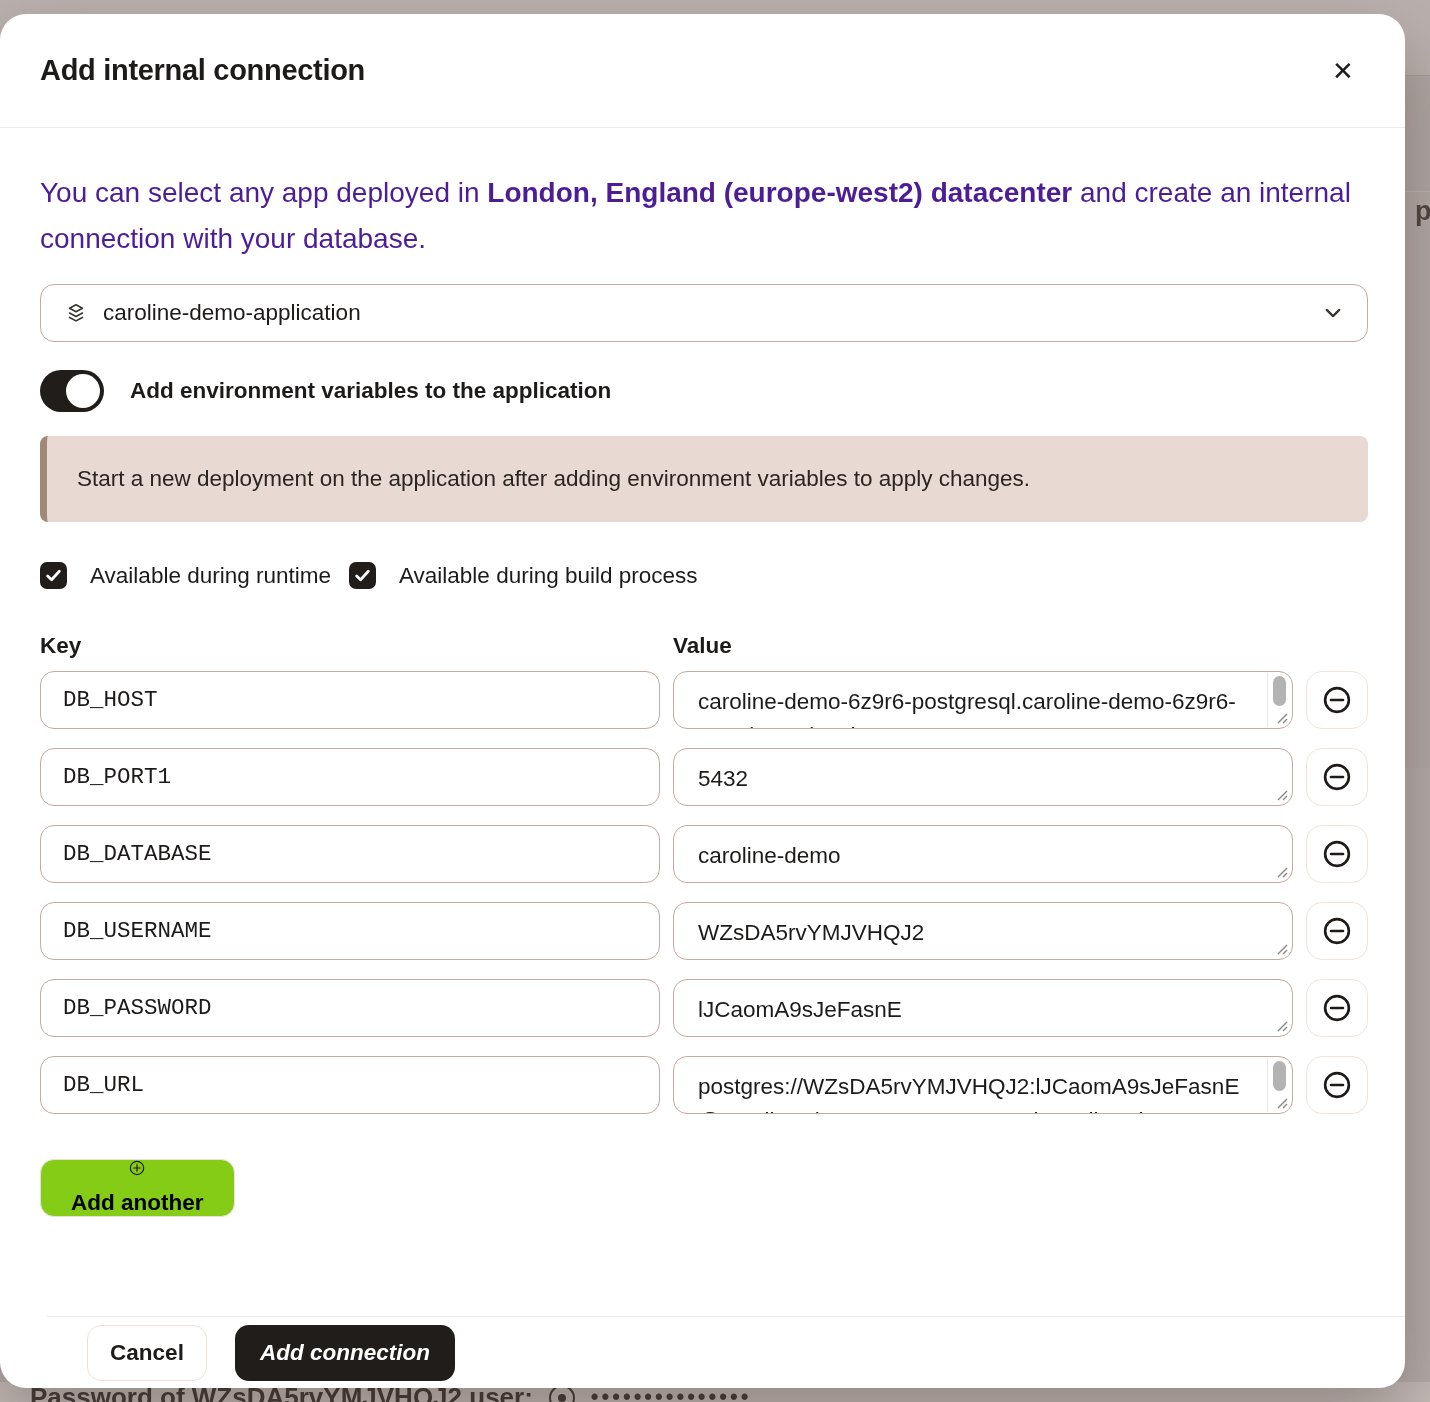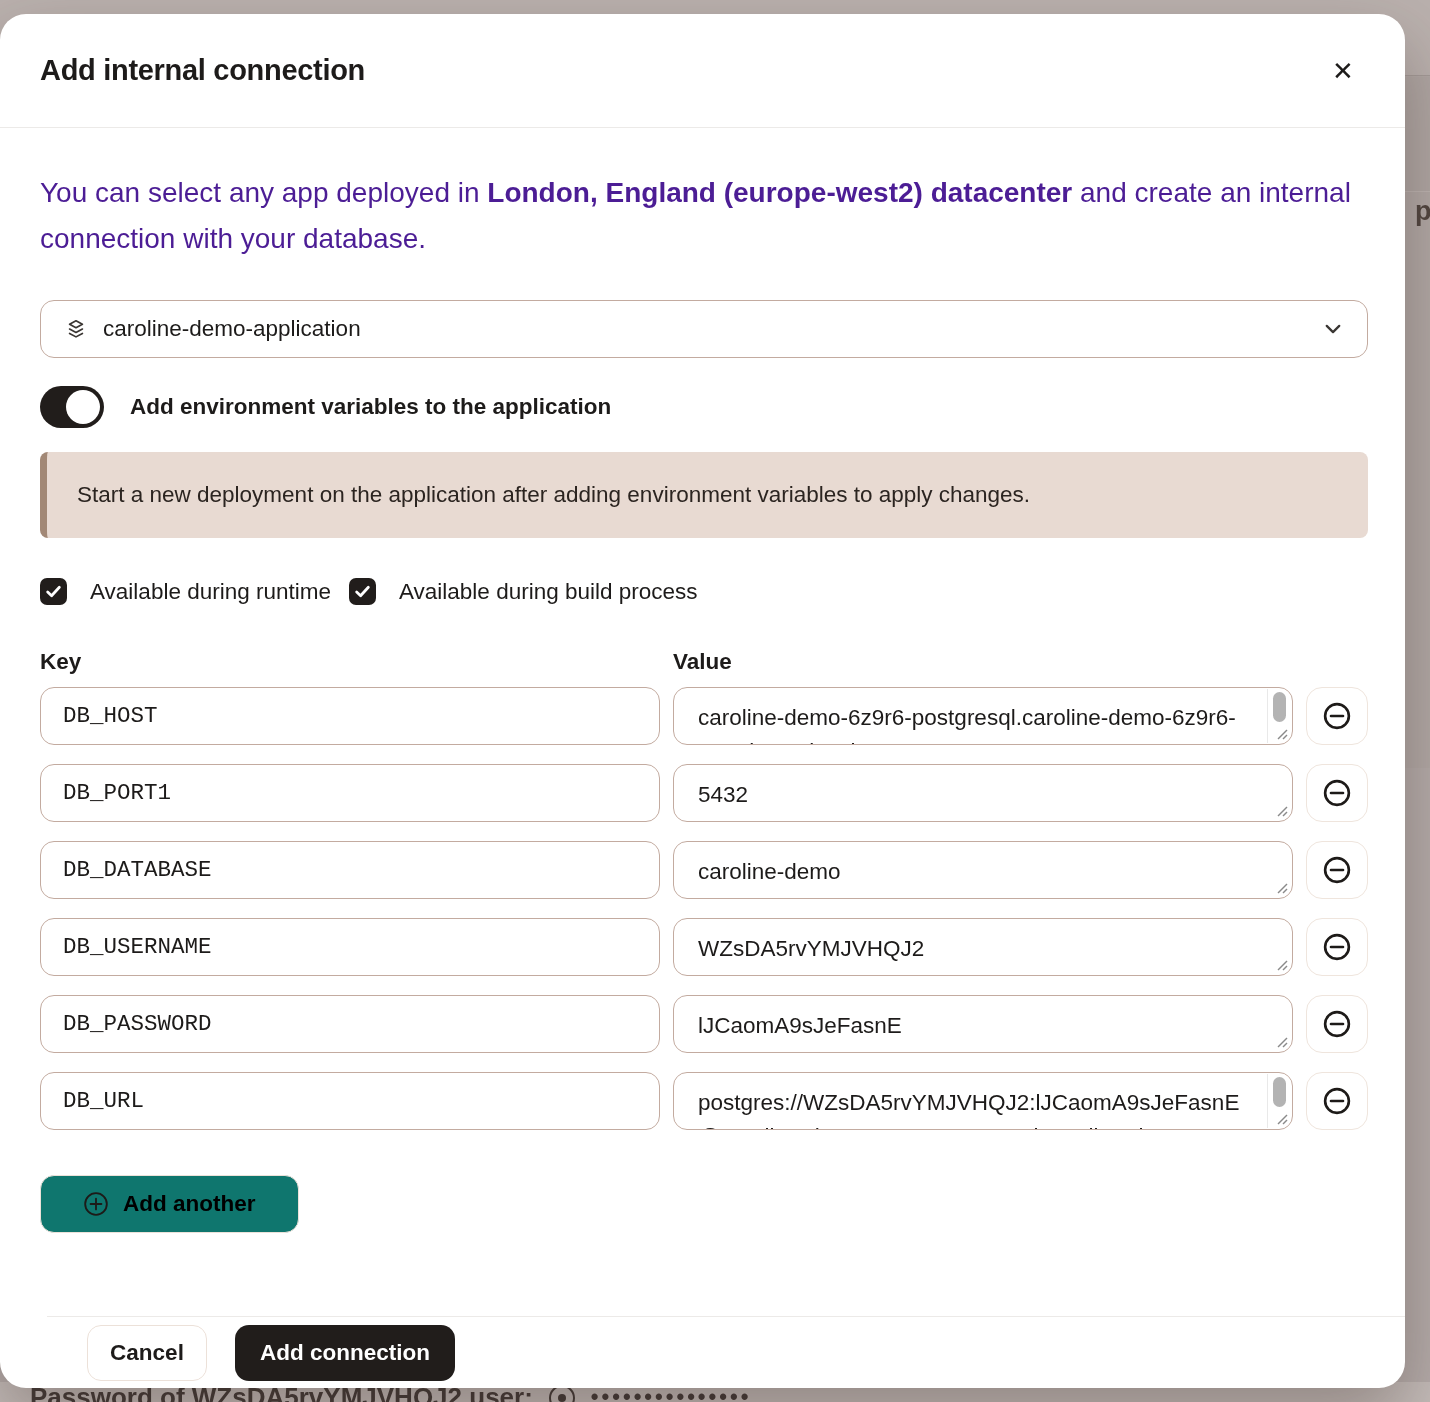--- a/index.html
+++ b/index.html
@@ -29,21 +29,21 @@
     justify-content:space-between; padding:0 44px 0 40px; border-bottom:1px solid #eceae8; }
   .modal-title { font-size:29px; font-weight:700; letter-spacing:-.3px; }
   .close-btn { width:36px; height:36px; border:none; background:transparent; cursor:pointer;
     font-size:26px; line-height:1; color:#1d1b1a; display:flex; align-items:center; justify-content:center;}
 
   .modal-body { flex:1 1 auto; padding:42px 37px 0 40px; }
 
   .intro { font-size:28px; line-height:46px; max-width:1330px; color:#4c1d95;}
   .intro b { font-weight:700; }
 
-  .app-select { margin-top:38px; width:1328px; height:58px; border:1px solid #c3aba0;
+  .app-select { margin-top:22px; width:1328px; height:58px; border:1px solid #c3aba0;
     border-radius:14px; display:flex; align-items:center; padding:0 24px; gap:16px; cursor:pointer; background:#fff;}
   .app-select .sel-label { font-size:22.5px; flex:1 1 auto; }
   .icon-svg { display:block; }
 
   .toggle-row { margin-top:28px; display:flex; align-items:center; gap:26px; }
   .toggle { width:64px; height:42px; border-radius:21px; background:#211d1b; position:relative; cursor:pointer; flex:0 0 auto;}
   .toggle .knob { position:absolute; top:4px; left:26px; width:34px; height:34px; border-radius:50%; background:#fff; }
   .toggle-label { font-size:22.5px; font-weight:700; }
 
   .notice { margin-top:24px; width:1328px; height:86px; background:#e8dad2; border-radius:8px;
@@ -69,29 +69,29 @@
   .value-text { display:block; padding:13px 46px 0 24px; font-size:22.5px; line-height:34px;
     word-break:break-all; white-space:pre-wrap; }
   .scroll-track { position:absolute; top:1px; right:1px; bottom:1px; width:24px;
     border-left:1px solid #e9e9e9; background:#fff; border-radius:0 13px 13px 0;}
   .scroll-thumb { width:13px; height:30px; background:#b3b3b3; border-radius:7px; margin:3px auto 0;}
   .resize-handle { position:absolute; right:3px; bottom:3px; width:14px; height:14px; cursor:nwse-resize;}
   .remove-btn { width:62px; height:58px; border:1px solid #efe5dd; border-radius:16px; background:#fff;
     display:flex; align-items:center; justify-content:center; cursor:pointer; flex:0 0 auto;}
 
   .add-another { margin-top:45px; height:58px; display:inline-flex; align-items:center; gap:14px;
-    padding:0 42px; border:1px solid #ece1d9; border-radius:14px; background:#0f766e;
-    font-size:22.5px; font-weight:700; font-family:inherit; cursor:pointer; }
+    padding:0 30px; border:1px solid #ece1d9; border-radius:14px; background:#84cc16;
+    font-size:22.5px; font-weight:700; font-family:inherit; cursor:pointer;flex-direction:column; }
 
   .modal-footer { flex:0 0 auto; height:72px; border-top:1px solid #eceae8;
     display:flex; align-items:center; justify-content:flex-start; gap:28px; padding:0 40px;margin-left:47px; }
   .btn-cancel { width:120px; height:56px; border:1px solid #ece1d9; border-radius:14px; background:#fff;
     font-size:22.5px; font-weight:700; font-family:inherit; color:#1d1b1a; cursor:pointer;}
   .btn-submit { width:220px; height:56px; border:none; border-radius:14px; background:#211d1b;
-    color:#fff; font-size:22.5px; font-weight:700; font-family:inherit; cursor:pointer;}
+    color:#fff; font-size:22.5px; font-weight:700; font-family:inherit; cursor:pointer;font-style:italic;}
 </style>
 </head>
 <body>
 
 <div class="bg">
   <div class="bg-band-top"></div>
   <div class="bg-band-2"></div>
   <div class="bg-band-low"></div>
   <div class="bg-band-bottom"></div>
   <div class="bg-fragment">ps</div>

